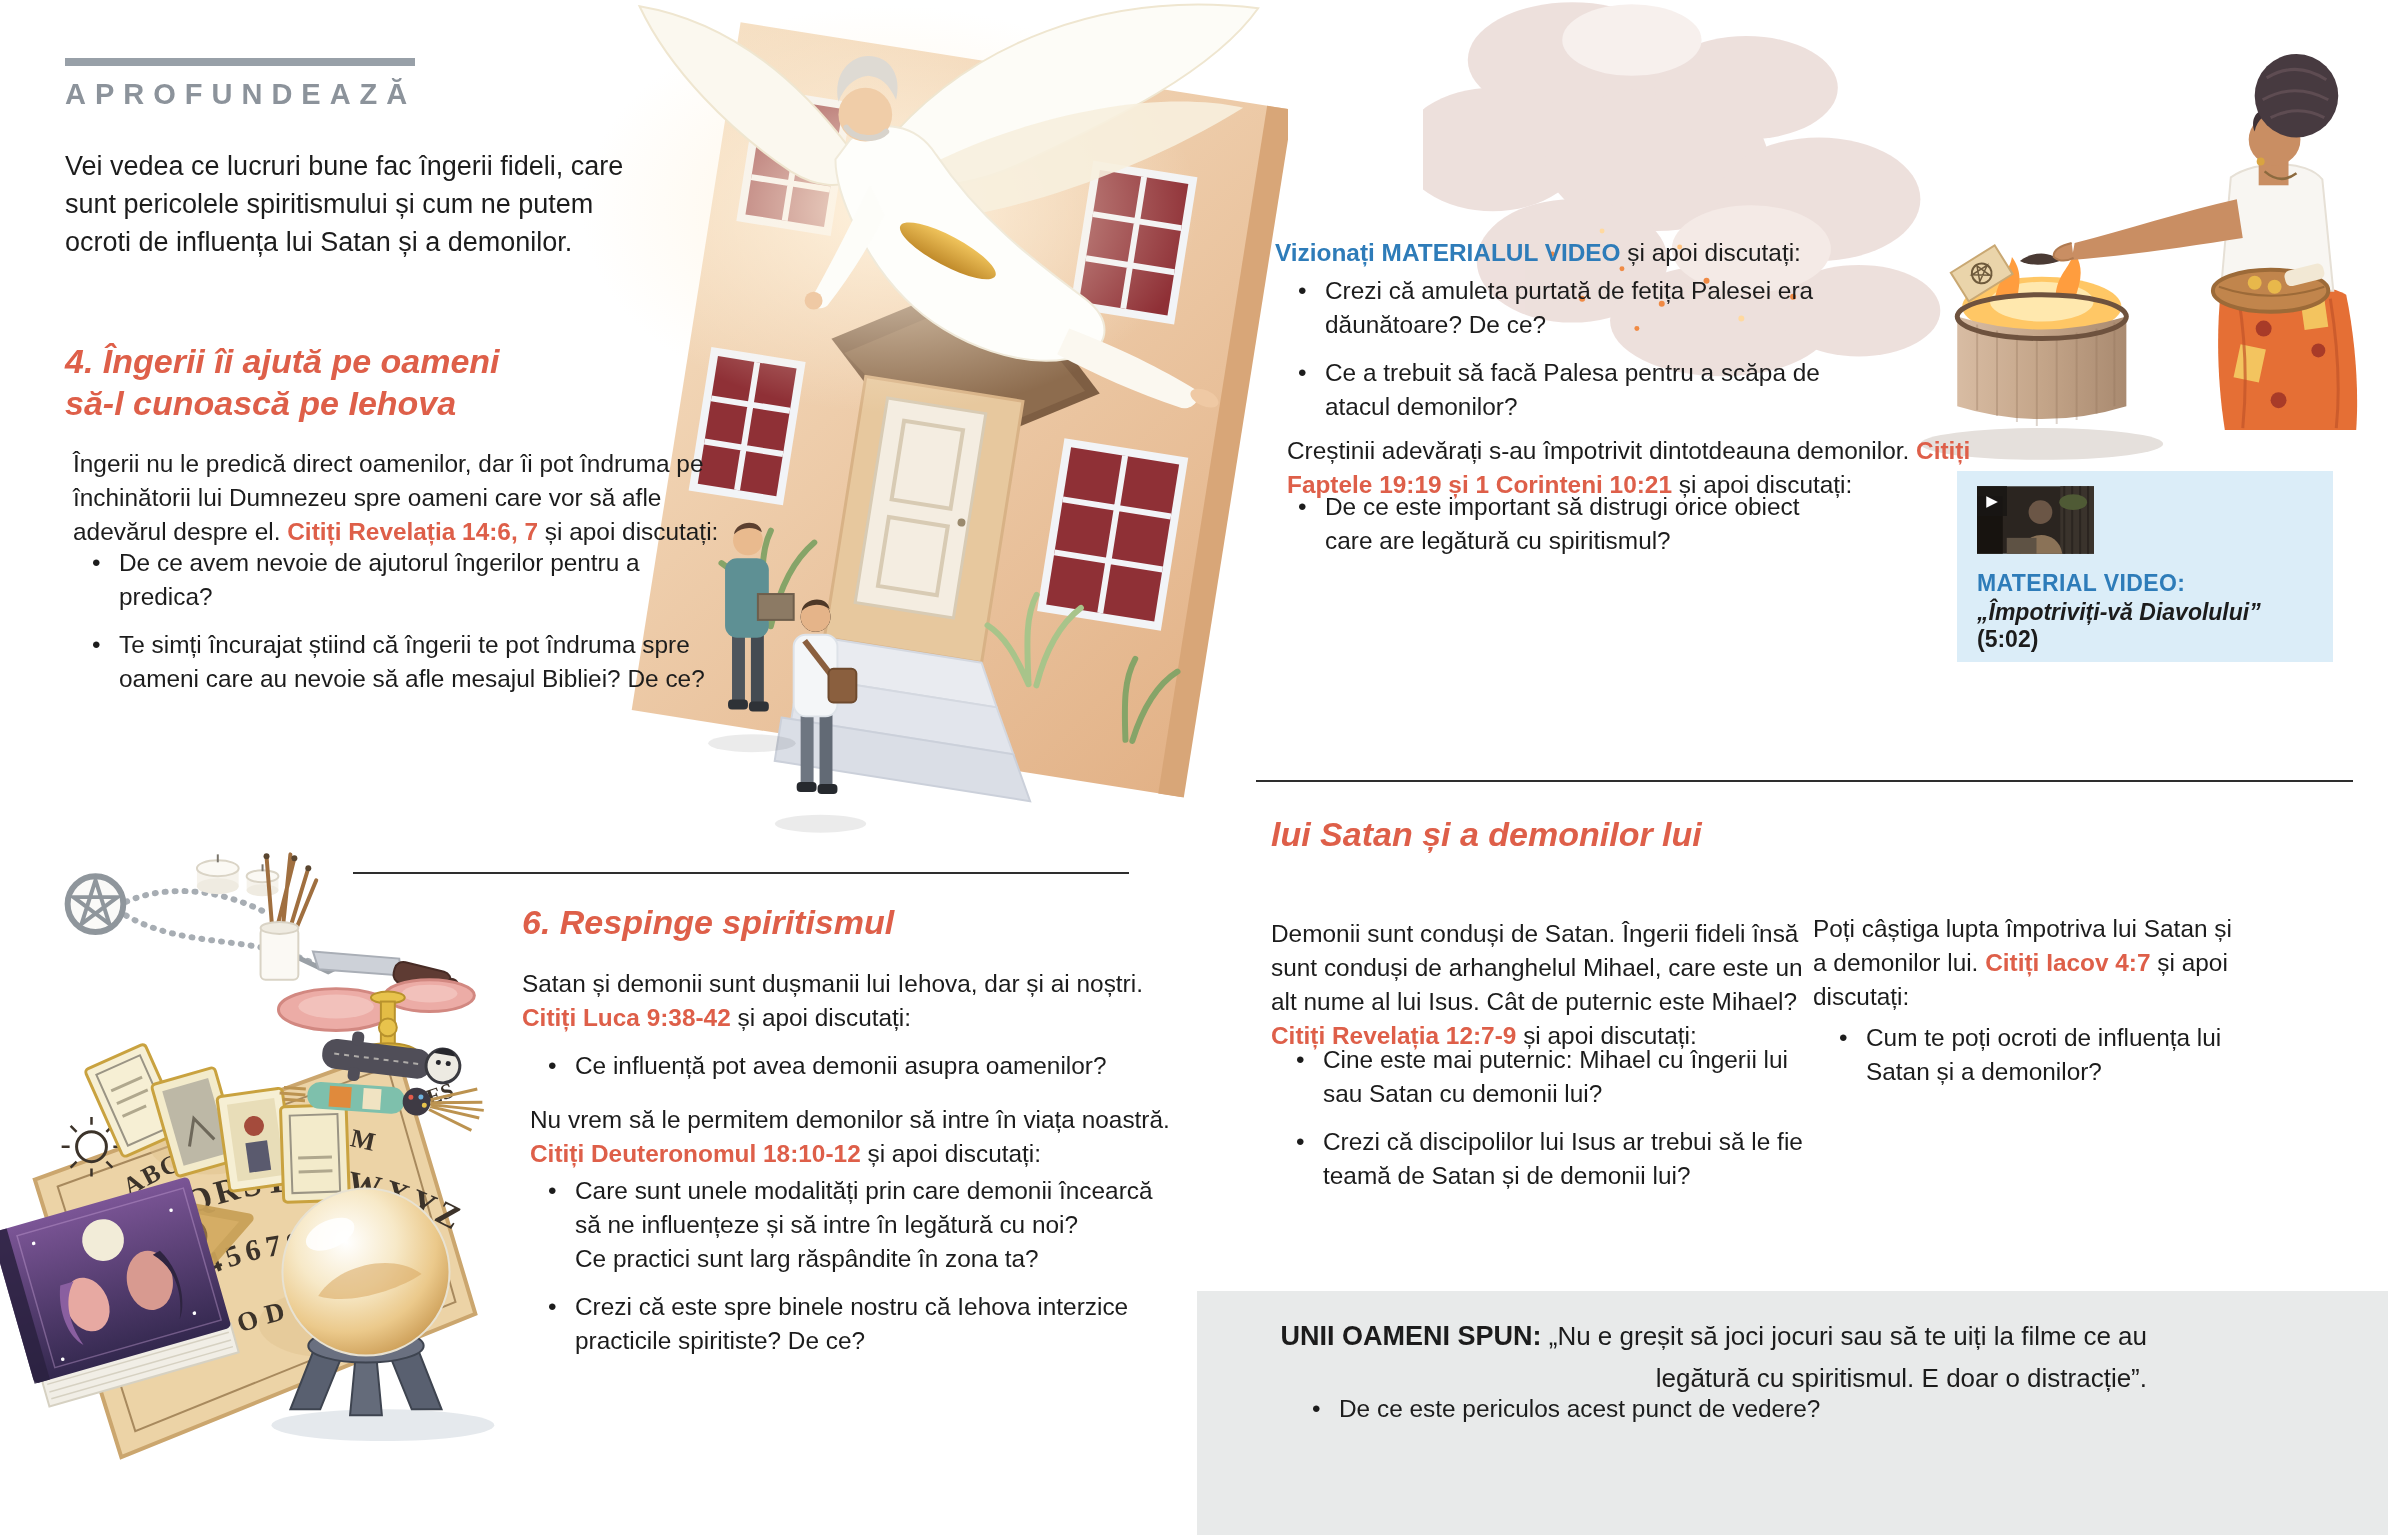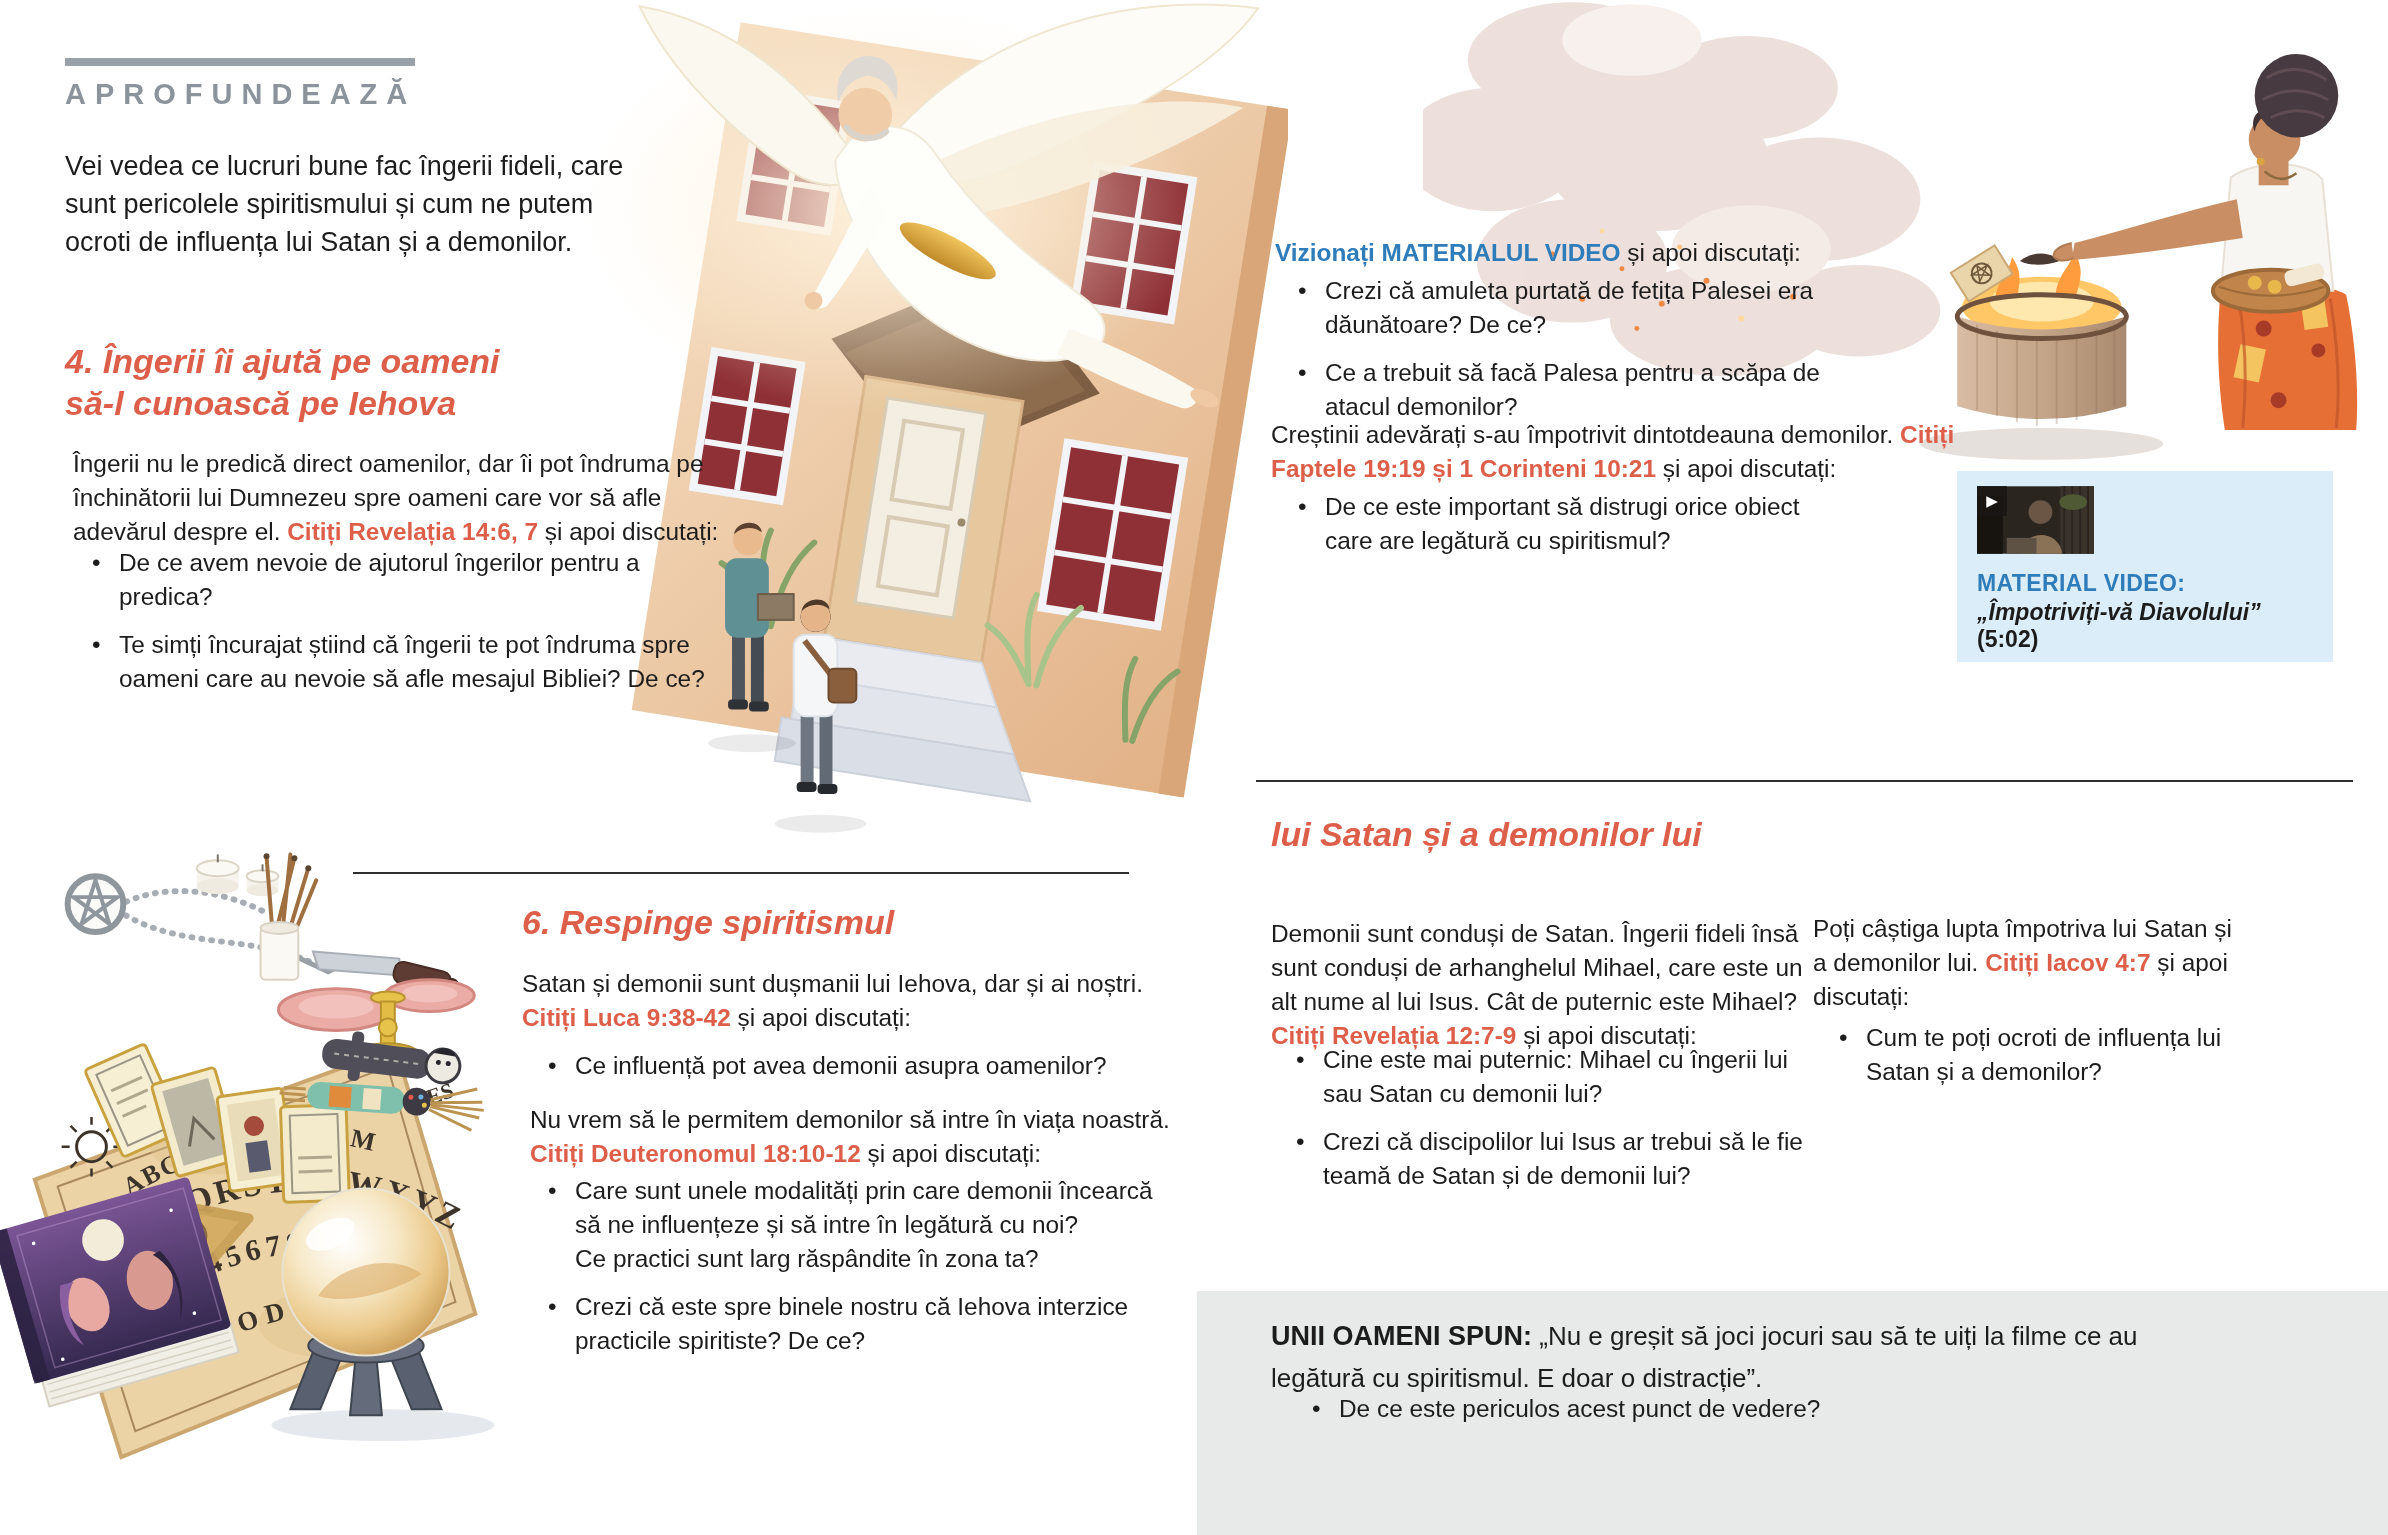--- a/index.html
+++ b/index.html
@@ -17,21 +17,21 @@
   .bullet{display:flex;margin-bottom:14px;}
   .dot{flex:none;width:27px;}
   .bt{flex:1;}
   .greybox{background:#E8EAEA;}
   .vbox{background:#DBEDF8;}
   .vlabel{font-size:23px;font-weight:700;color:#2E7CB9;letter-spacing:0.4px;}
   .vtitle{font-size:23px;font-weight:700;font-style:italic;color:#1c1c1c;}
   .vdur{font-size:23px;font-weight:700;font-style:normal;}
   .fb-label{font-size:27px;font-weight:700;}
   .fb-quote{font-size:26px;}
-  .fb-line{line-height:38px;}
+  .fb-line{line-height:38px;text-align:right;}
   .play{position:absolute;left:0;top:0;width:30px;height:30px;background:rgba(25,22,20,.85);
         color:#fff;font-size:15px;display:flex;align-items:center;justify-content:center;}
   svg text{font-family:"Liberation Serif",serif;}
 </style>
 </head>
 <body>
 
 <div class="page">
 
   <svg class="abs" style="left:552px;top:0;width:736px;height:834px" viewBox="0 0 740 838">
@@ -242,21 +242,21 @@
     <div class="bullet">
         <span class="dot">•</span>
         <span class="bt">Crezi că amuleta purtată de fetița Palesei era dăunătoare? De ce?</span>
       </div>
     <div class="bullet">
         <span class="dot">•</span>
         <span class="bt">Ce a trebuit să facă Palesa pentru a scăpa de atacul demonilor?</span>
       </div>
   </div>
 
-  <p class="abs body" style="left:1271px;top:418px;width:697px;margin:0"><span>Creștinii adevărați s-au împotrivit dintotdeauna demonilor. </span><span class="red">Citiți Faptele 19:19 și 1 Corinteni 10:21</span><span> și apoi discutați:</span></p>
+  <p class="abs body" style="left:1271px;top:418px;width:697px;margin:16px"><span>Creștinii adevărați s-au împotrivit dintotdeauna demonilor. </span><span class="red">Citiți Faptele 19:19 și 1 Corinteni 10:21</span><span> și apoi discutați:</span></p>
 
   <div class="abs body" style="left:1298px;top:490px;width:542px">
     <div class="bullet">
         <span class="dot">•</span>
         <span class="bt">De ce este important să distrugi orice obiect care are legătură cu spiritismul?</span>
       </div>
   </div>
 
   <div class="abs vbox" style="left:1957px;top:471px;width:376px;height:191px">
     <div class="abs" style="left:20px;top:15px;width:117px;height:68px">

